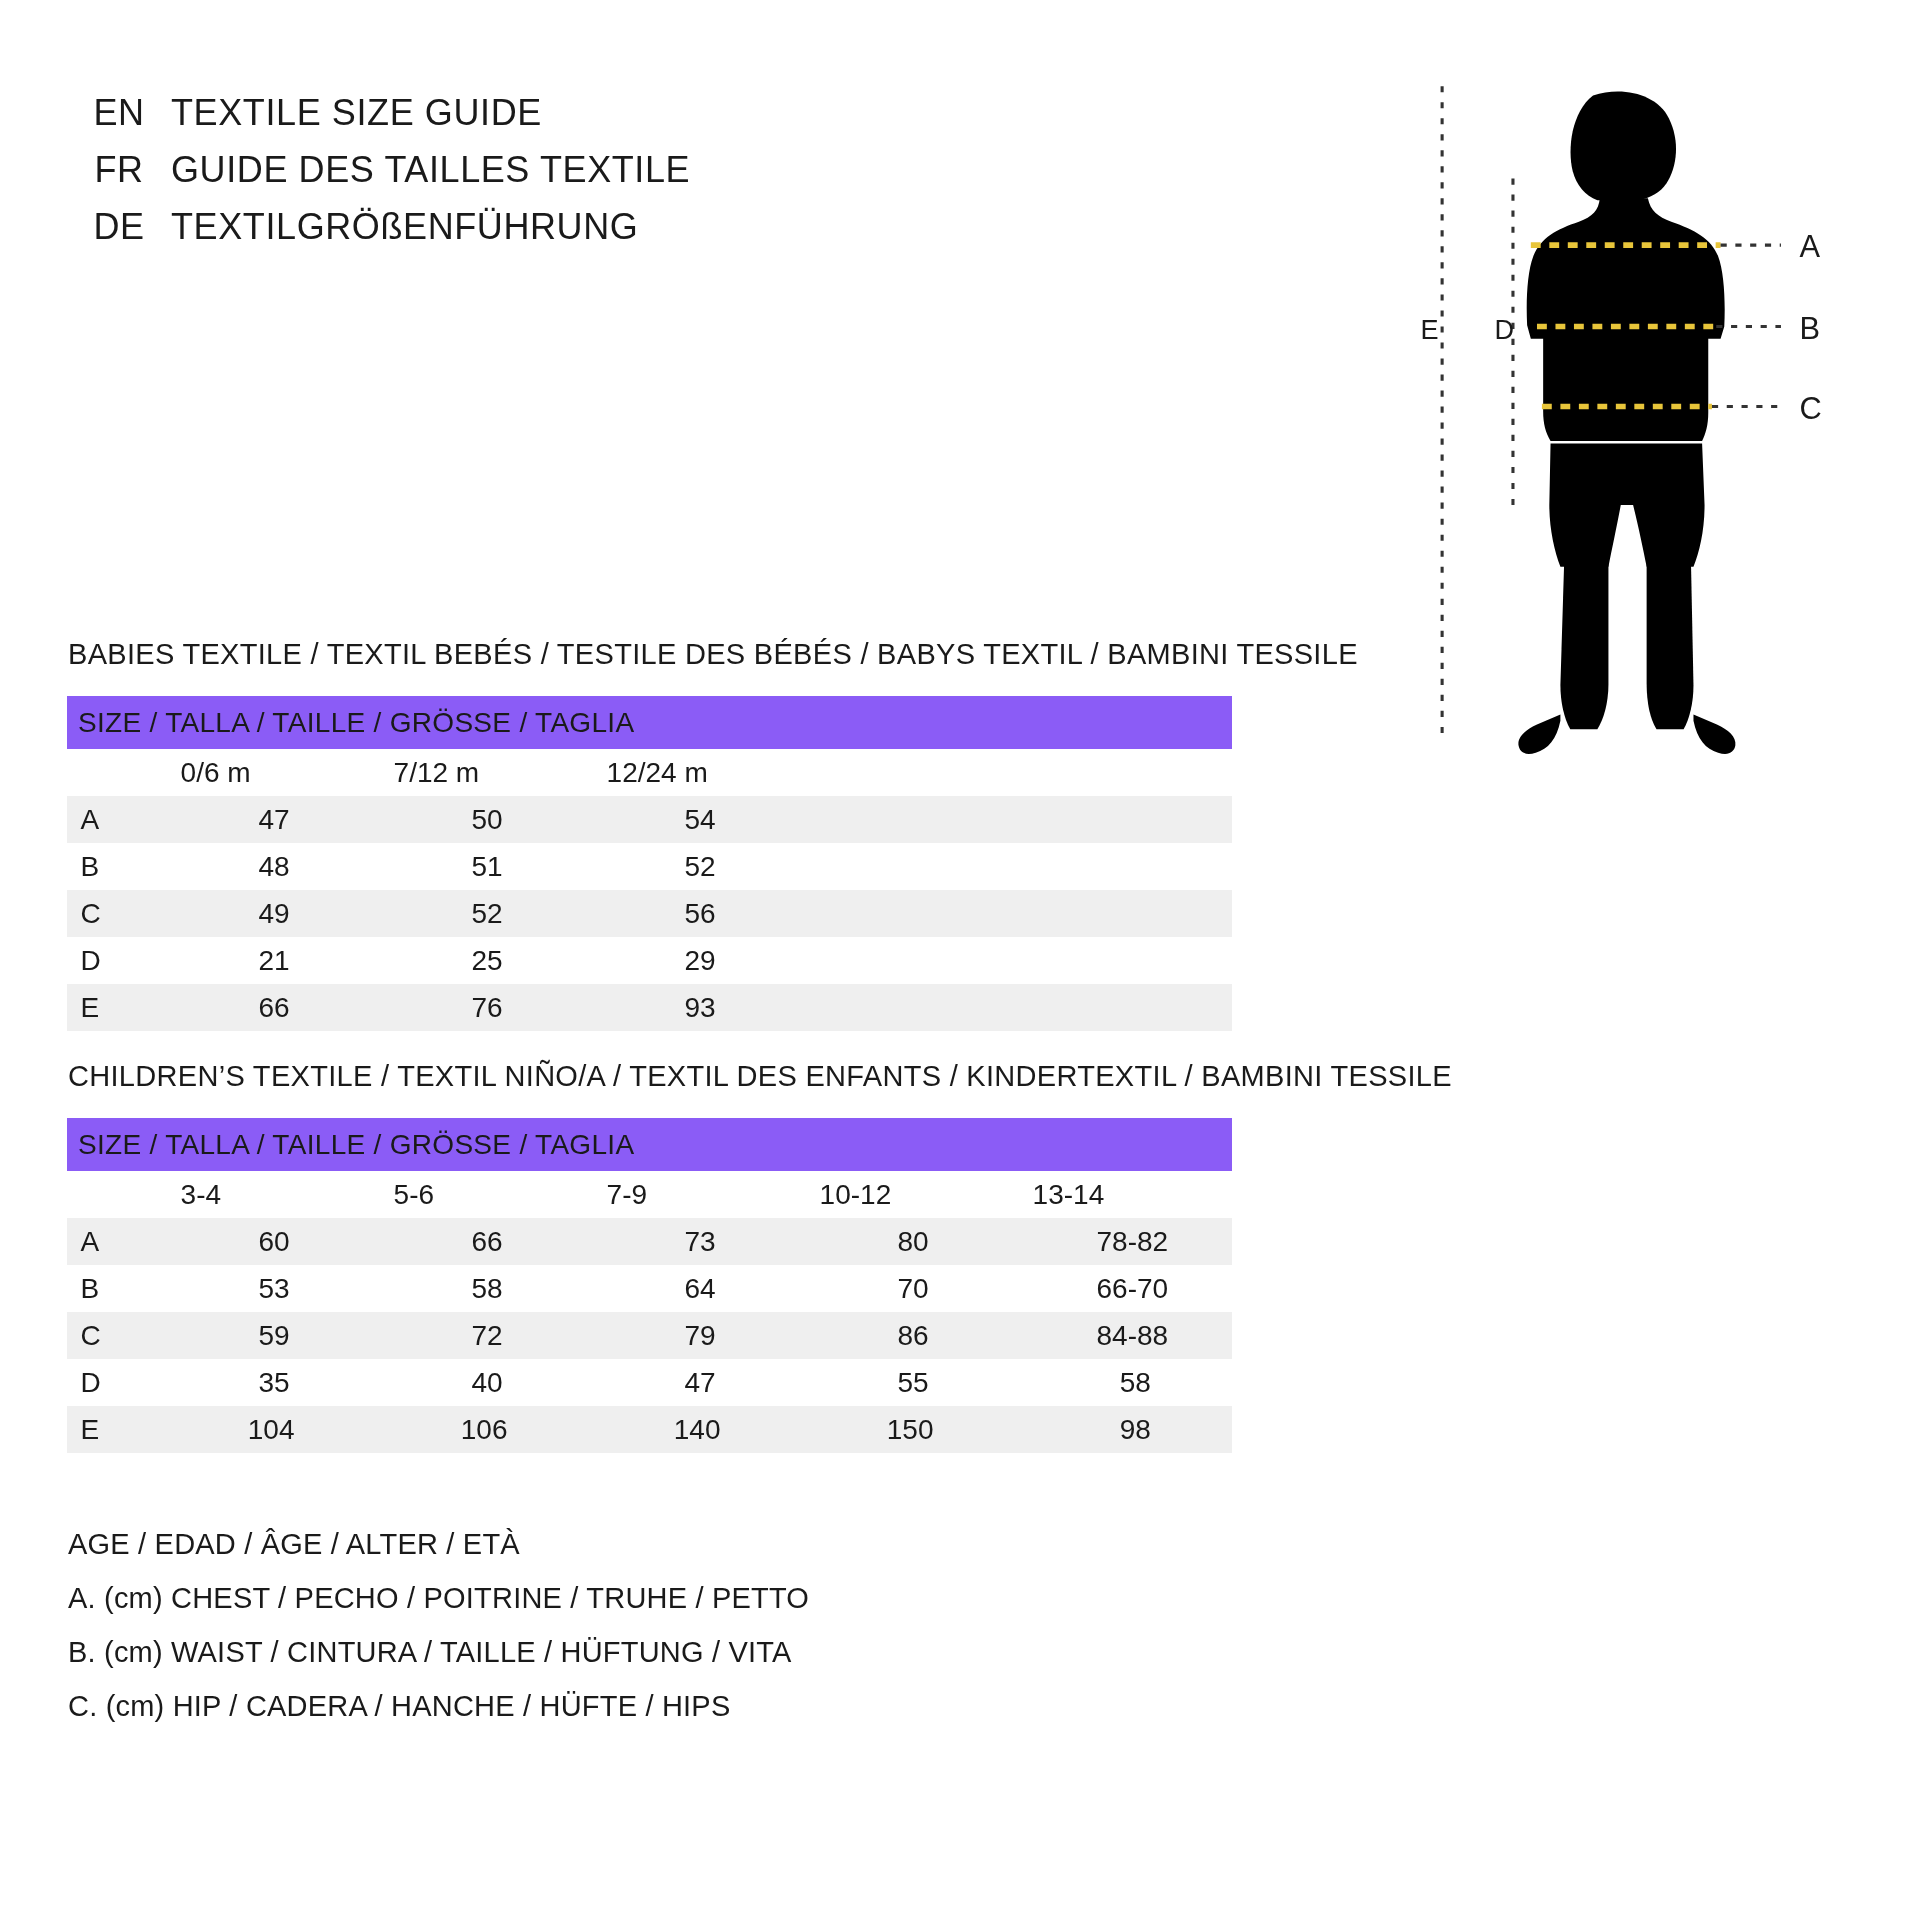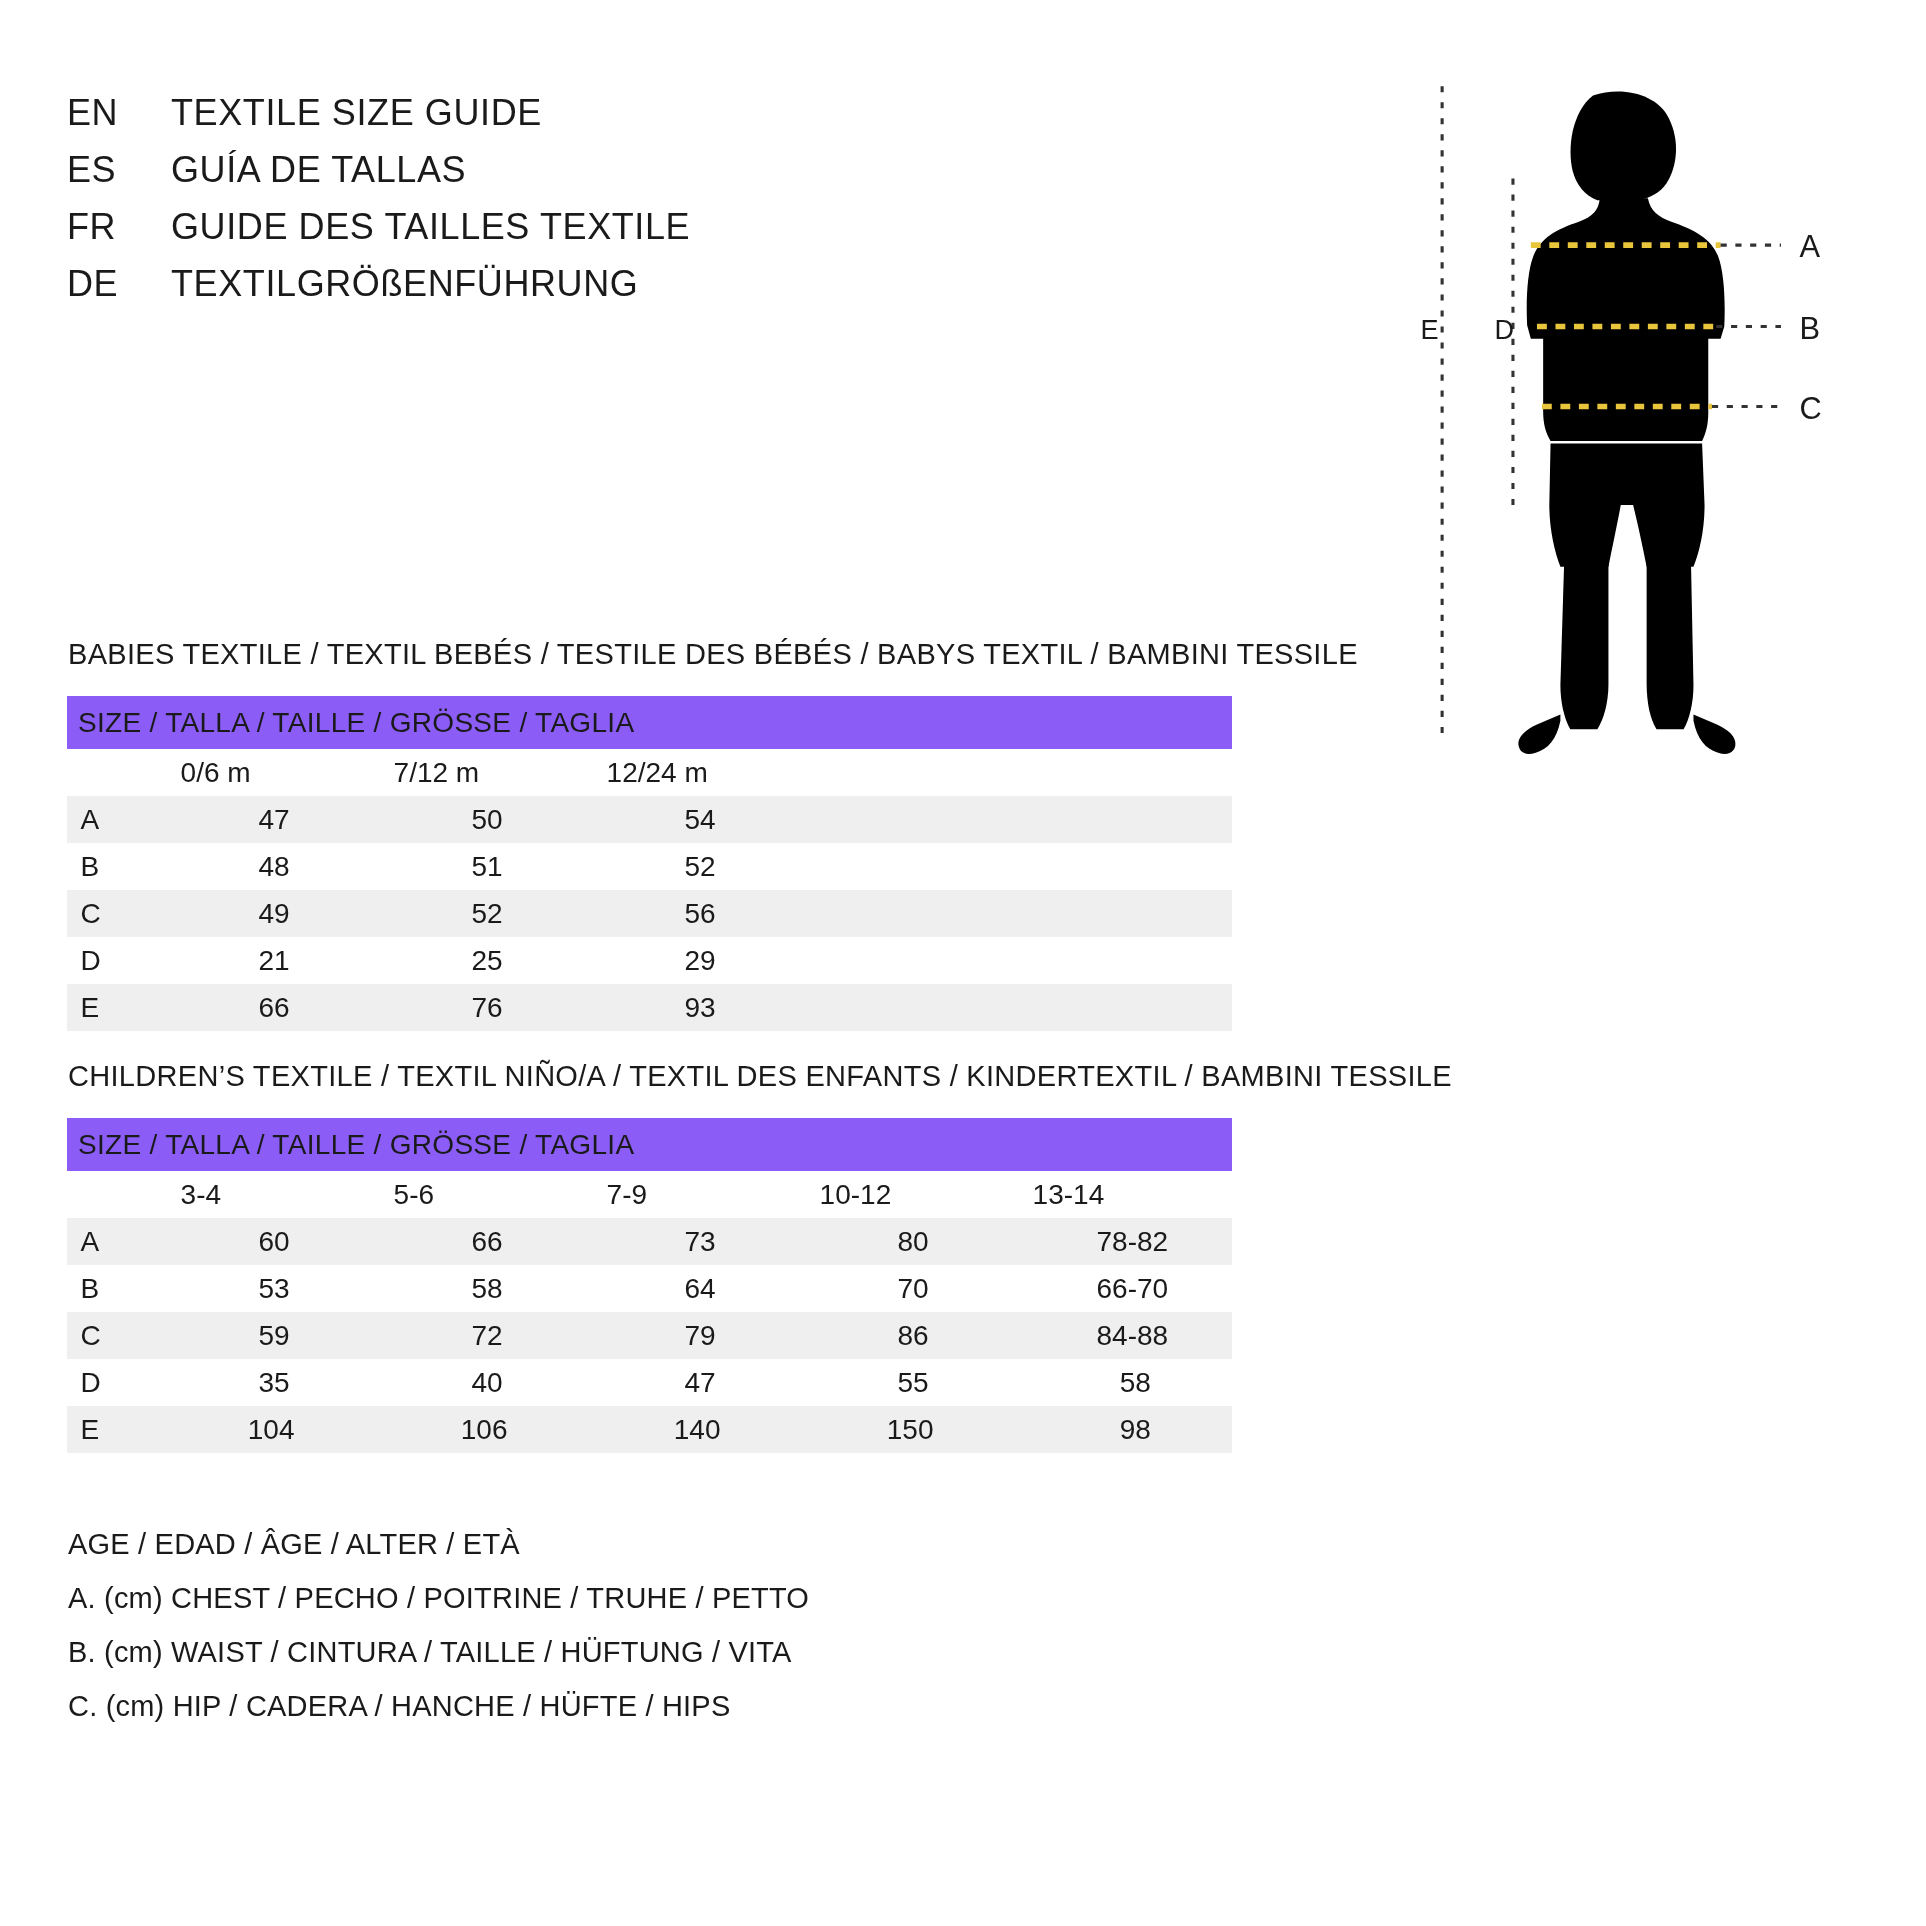--- a/index.html
+++ b/index.html
@@ -20,20 +20,21 @@
   .lang-block {
     position: absolute;
     left: 67px;
     top: 92px;
     width: 1171px;
   }
   .lang-row {
     display: flex;
     align-items: baseline;
     height: 57px;
+    text-align: center;
   }
   .lang-code {
     width: 104px;
     font-size: 36px;
     letter-spacing: 0.6px;
     color: #1a1a1a;
   }
   .lang-text {
     font-size: 36px;
     letter-spacing: 0.6px;
@@ -130,24 +131,20 @@
     white-space: nowrap;
   }
 </style>
 </head>
 <body>
 
 <div class="lang-block">
   <div class="lang-row">
     <span class="lang-code">EN</span>
     <span class="lang-text">TEXTILE SIZE GUIDE</span>
-  </div>
-  <div class="lang-row">
-    <span class="lang-code">ES</span>
-    <span class="lang-text">GUÍA DE TALLAS</span>
   </div>
   <div class="lang-row">
     <span class="lang-code">FR</span>
     <span class="lang-text">GUIDE DES TAILLES TEXTILE</span>
   </div>
   <div class="lang-row">
     <span class="lang-code">DE</span>
     <span class="lang-text">TEXTILGRÖßENFÜHRUNG</span>
   </div>
 </div>

